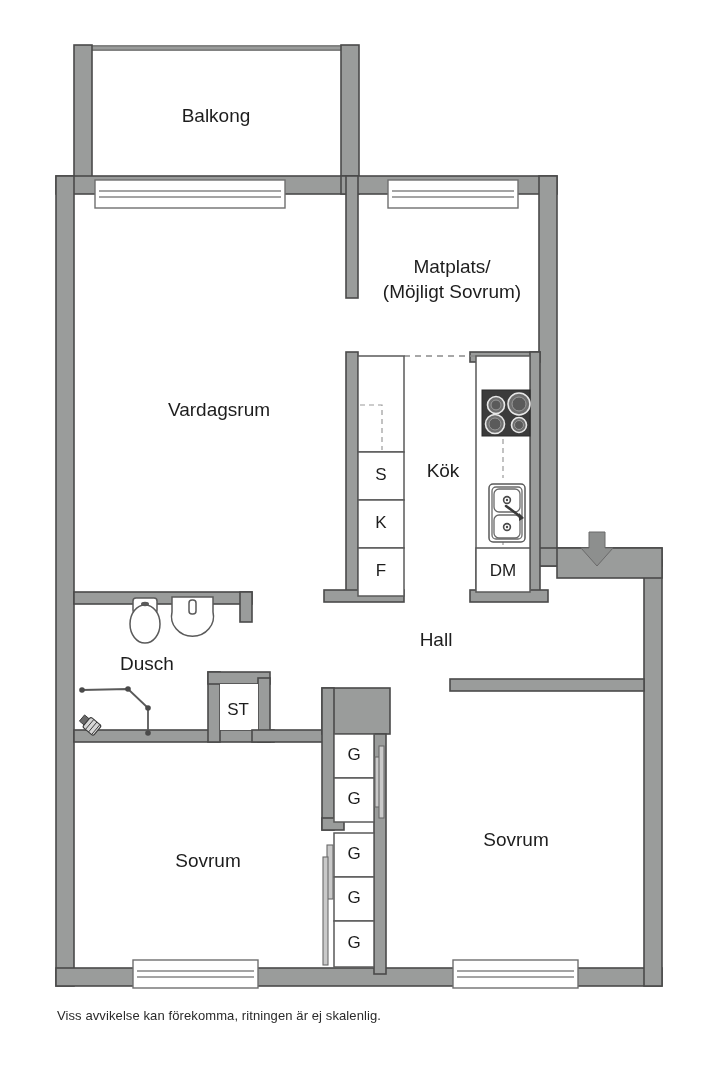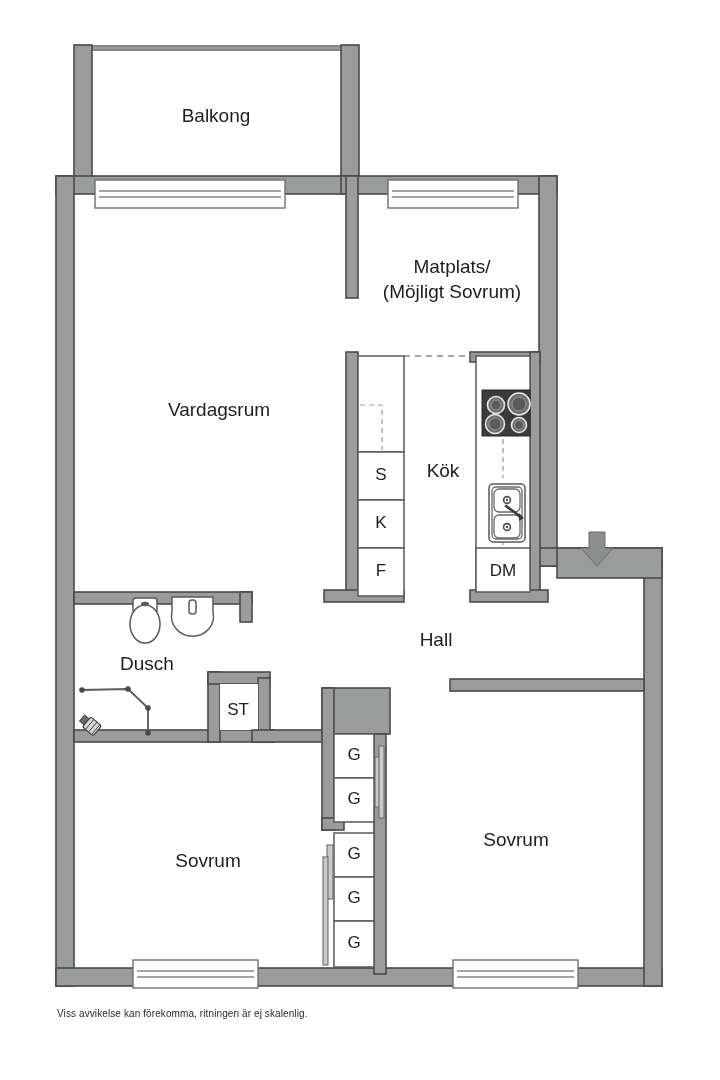--- a/index.html
+++ b/index.html
@@ -53,21 +53,21 @@
     font-size: 17px;
     fill: #1d1d1d;
     text-anchor: middle;
     dominant-baseline: middle;
   }
   .caption {
     position: absolute;
     left: 57px;
     top: 1008px;
     font-family: "Liberation Sans", sans-serif;
-    font-size: 10px;
+    font-size: 13px;
     color: #2a2a2a;
     letter-spacing: 0.1px;
     white-space: nowrap;
   }
 </style>
 </head>
 <body>
 
 <div id="floorplan-root">
 

